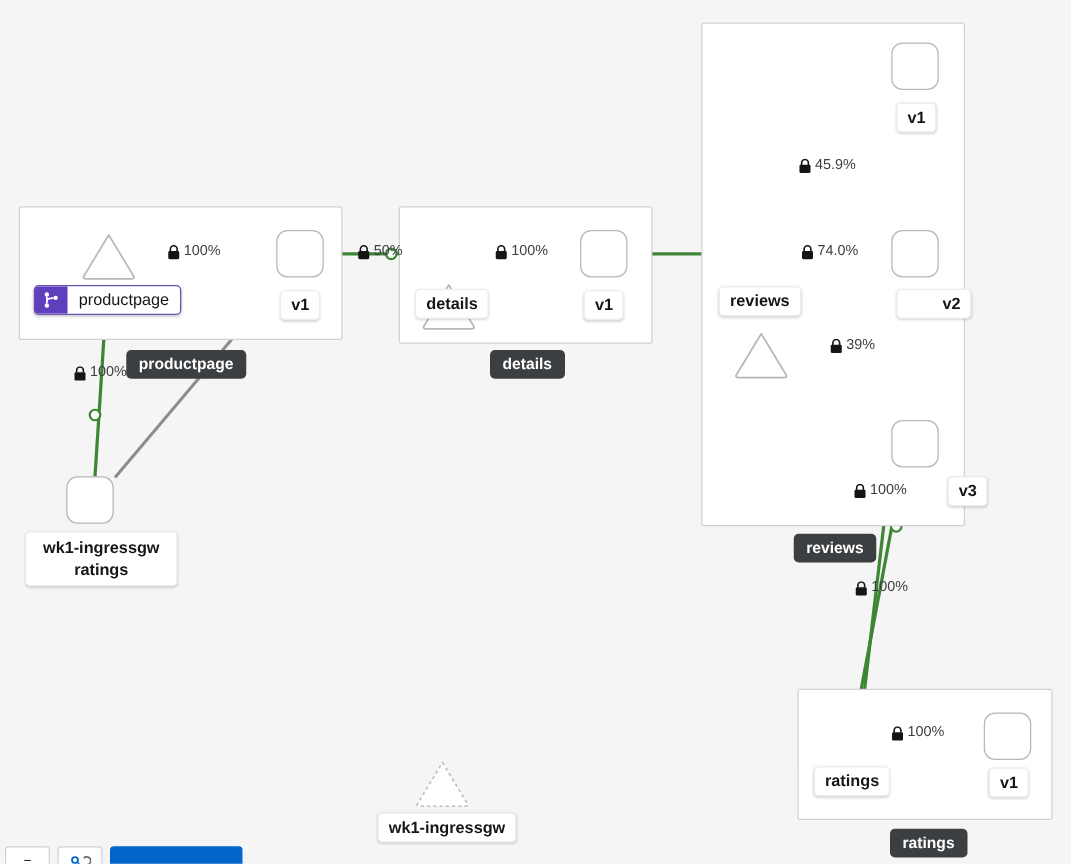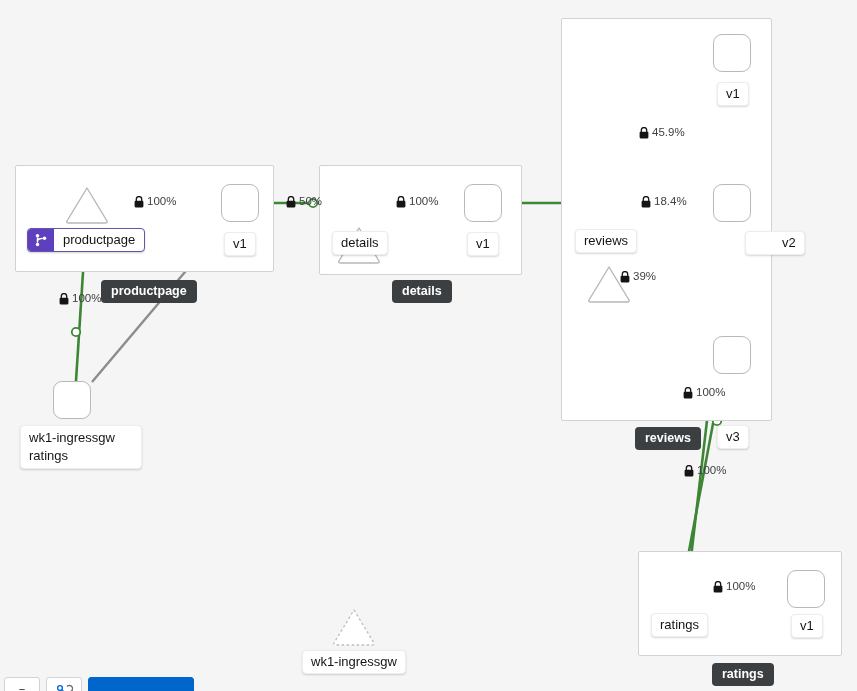--- a/index.html
+++ b/index.html
@@ -40,21 +40,22 @@
     position:absolute;
     background:#ffffff;
     border:1px solid #ededed;
     border-radius:4px;
     box-shadow:0 1px 2px rgba(0,0,0,.16);
     font-size:13px;
     color:#151515;
     padding:3px 8px;
     white-space:nowrap;
     line-height:16px;
-    text-align:left;
+    text-align:center;
+    font-weight:bold;
   }
   .node-label.two-line{line-height:18px;}
 
   
   .badged-label{
     position:absolute;
     display:flex;
     align-items:stretch;
     border:1px solid #6753ac;
     border-radius:4px;
@@ -250,26 +251,26 @@
   <div class="node-label" style="left:575px;top:229px;">reviews</div>
 
   <div class="node" style="left:713px;top:34px;">
     <div class="app-box"></div>
   </div>
   <div class="node-label" style="left:717px;top:82px;">v1</div>
 
   <div class="node" style="left:713px;top:184px;">
     <div class="app-box"></div>
   </div>
-  <div class="node-label" style="left:745px;top:231px;padding-left:36px;">v2</div>
+  <div class="node-label" style="left:717px;top:231px;padding-left:36px;">v2</div>
 
   <div class="node" style="left:713px;top:336px;">
     <div class="app-box"></div>
   </div>
-  <div class="node-label" style="left:717px;top:381px;margin-top:44px;">v3</div>
+  <div class="node-label" style="left:758px;top:381px;">v3</div>
 
   <div class="node svc-triangle" style="left:657px;top:570px;">
     <svg width="46" height="40" viewBox="0 0 46 40">
       <path d="M23,3 L43,36 Q44,38 41,38 L5,38 Q2,38 3,36 Z" fill="#ffffff" stroke="#b8b8b8" stroke-width="1.4" stroke-linejoin="round"></path>
     </svg>
   </div>
   <div class="node-label" style="left:651px;top:613px;">ratings</div>
 
   <div class="node" style="left:787px;top:570px;">
     <div class="app-box"></div>
@@ -321,24 +322,24 @@
       <rect x="0.6" y="4.8" width="8.8" height="6.6" rx="1.1" fill="#151515"></rect>
     </svg>
     <span class="pct">45.9%</span>
   </div>
 
   <div class="edge-label" style="left:641px;top:195px;">
     <svg class="lock" width="10" height="12" viewBox="0 0 10 12">
       <path d="M2.3,5 V3.3 A2.7,2.7 0 0 1 7.7,3.3 V5" fill="none" stroke="#151515" stroke-width="1.3"></path>
       <rect x="0.6" y="4.8" width="8.8" height="6.6" rx="1.1" fill="#151515"></rect>
     </svg>
-    <span class="pct">18.4%</span>
-  </div>
-
-  <div class="edge-label" style="left:620px;top:270px;">
+    <span class="pct">74.0%</span>
+  </div>
+
+  <div class="edge-label" style="left:664px;top:270px;">
     <svg class="lock" width="10" height="12" viewBox="0 0 10 12">
       <path d="M2.3,5 V3.3 A2.7,2.7 0 0 1 7.7,3.3 V5" fill="none" stroke="#151515" stroke-width="1.3"></path>
       <rect x="0.6" y="4.8" width="8.8" height="6.6" rx="1.1" fill="#151515"></rect>
     </svg>
     <span class="pct">39%</span>
   </div>
 
   <div class="edge-label" style="left:683px;top:386px;">
     <svg class="lock" width="10" height="12" viewBox="0 0 10 12">
       <path d="M2.3,5 V3.3 A2.7,2.7 0 0 1 7.7,3.3 V5" fill="none" stroke="#151515" stroke-width="1.3"></path>

